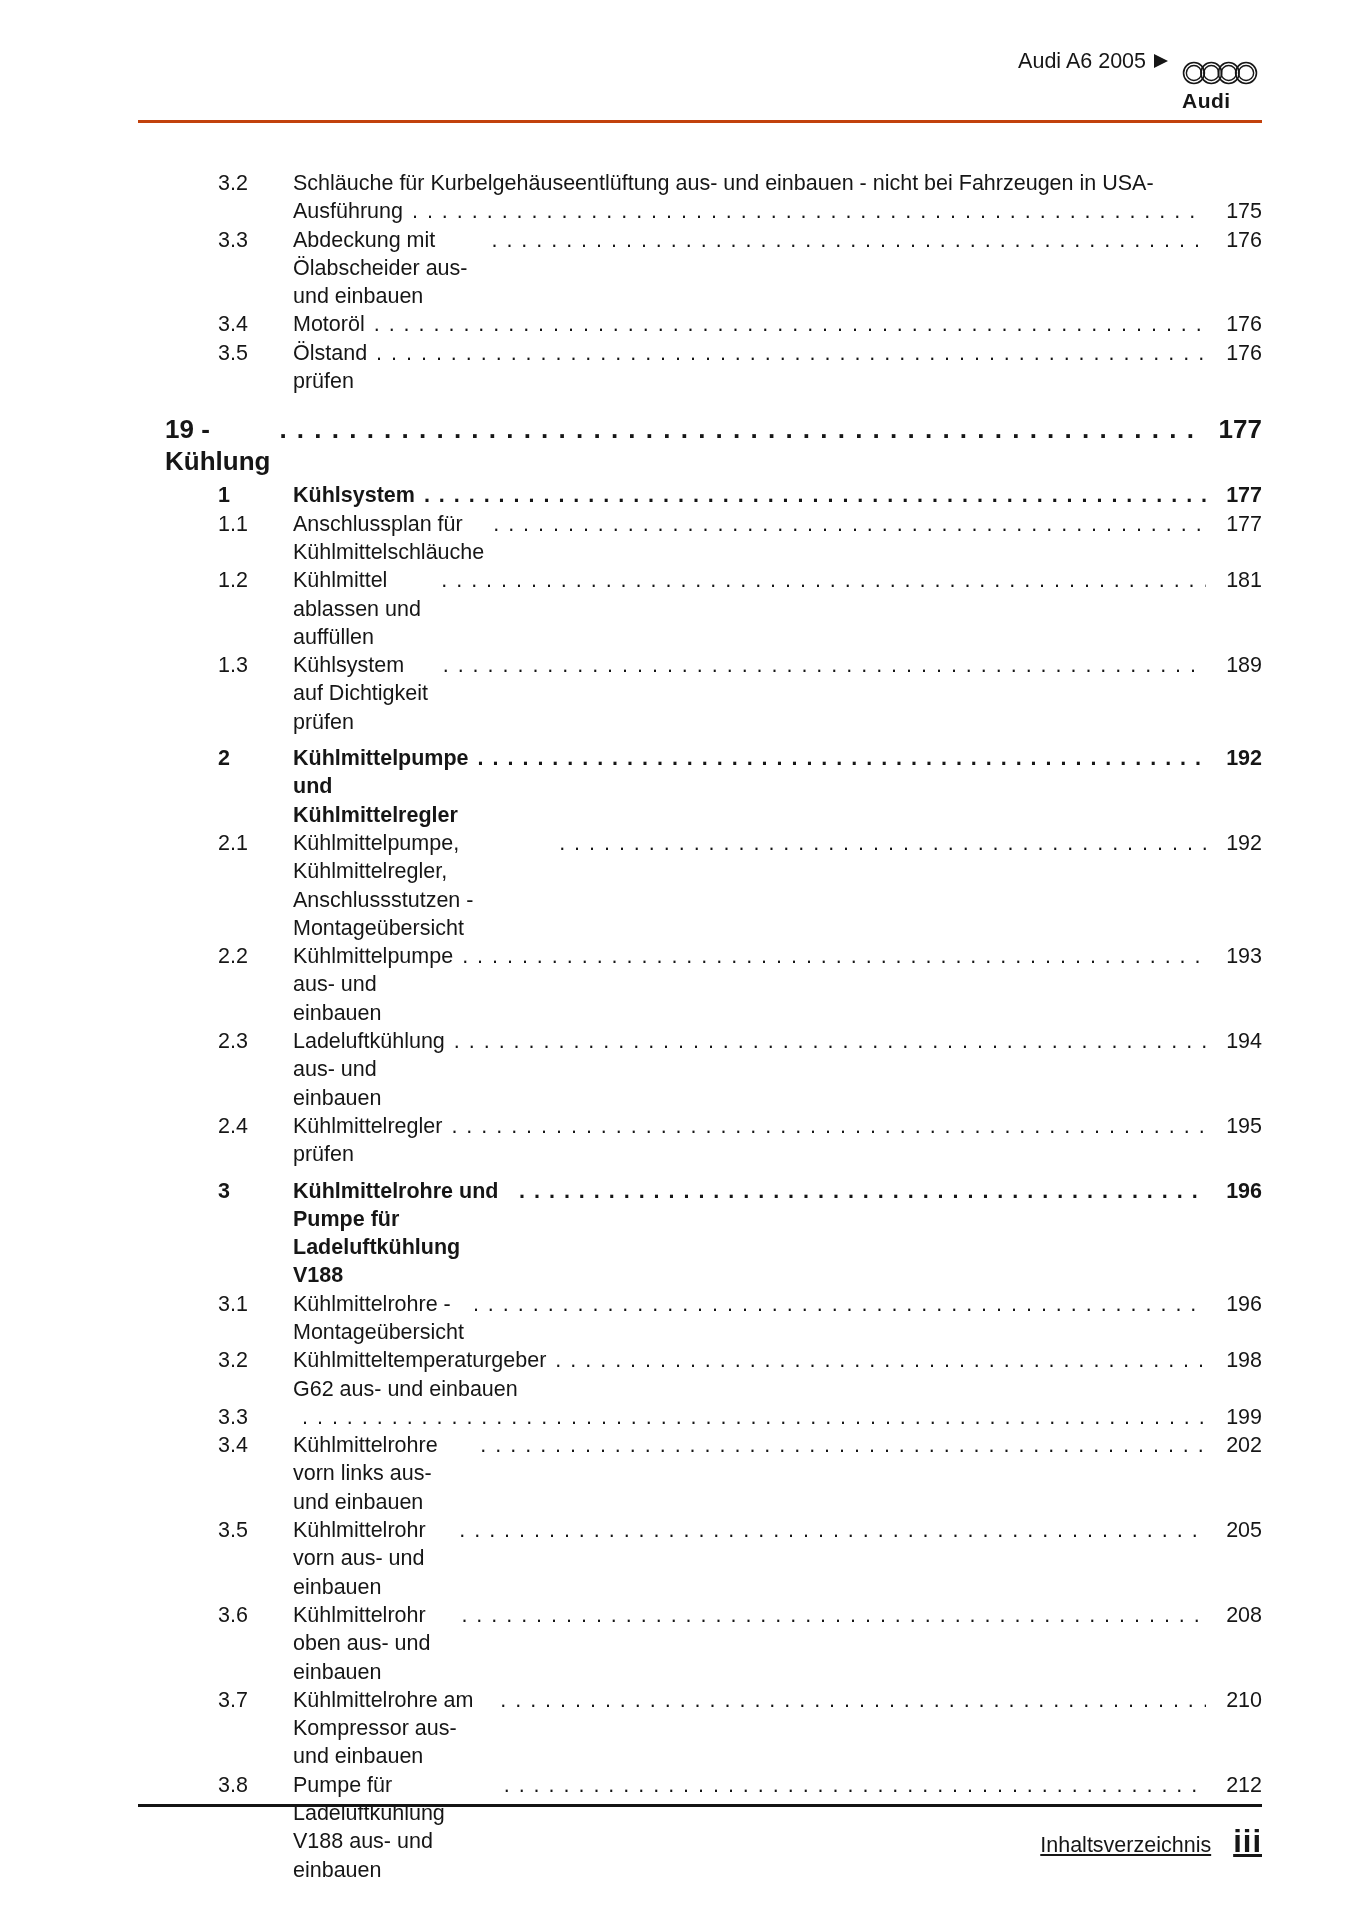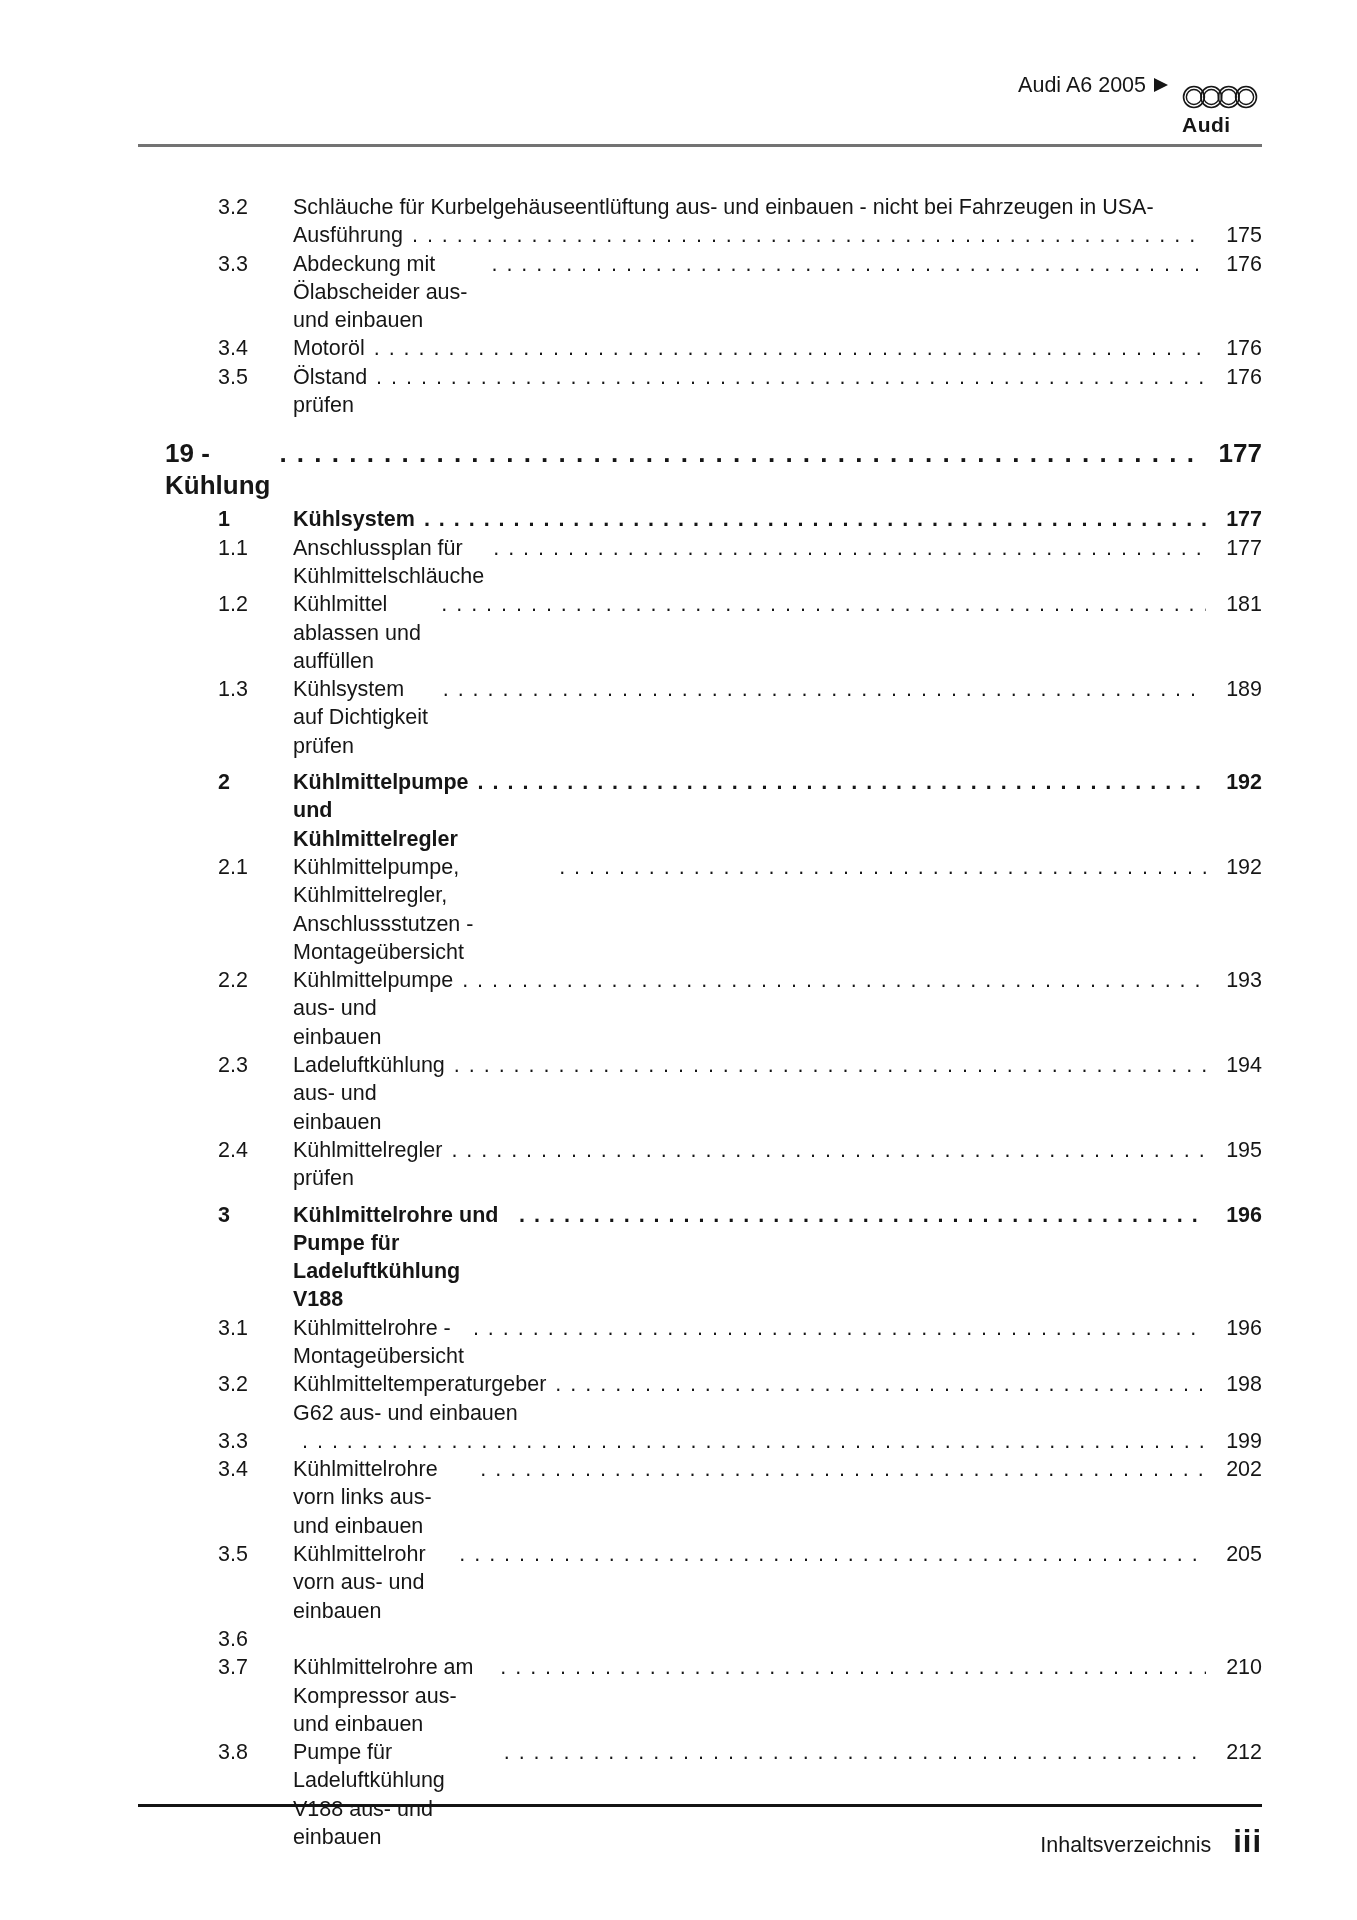--- a/index.html
+++ b/index.html
@@ -7,23 +7,23 @@
     position:relative;
     width:1357px; height:1920px;
     background:#fff;
     color:#161616;
     font-family:"Liberation Sans", sans-serif;
     overflow:hidden;
   }
   
   .header {
     display:flex; align-items:flex-start;
-    margin:8px 95px 0 138px;
-    padding-top:64px; padding-bottom:7px;
-    border-bottom:3px solid #737373;
+    margin:0 95px 0 138px;
+    padding-top:48px; padding-bottom:7px;
+    border-bottom:3px solid #c2410c;
   }
   .header-text {
     flex:1; text-align:right; padding-right:14px;
     font-size:21.5px; line-height:26px;
   }
   .model-line { margin-bottom:5px; white-space:nowrap; }
   .fw-arrow {
     display:inline-block; vertical-align:middle;
     width:0; height:0; margin-left:8px; margin-top:-3px;
     border-left:14px solid #161616;
@@ -56,21 +56,21 @@
     content:". . . . . . . . . . . . . . . . . . . . . . . . . . . . . . . . . . . . . . . . . . . . . . . . . . . . . . . . . . . . . . . . . . . . . . . . . . . . . . . . . . . . . . . . . . . . . . . . . . . . . . . . . . . . . . . . . . . .";
     white-space:nowrap; letter-spacing:1.5px;
   }
   .pagenum { flex:0 0 auto; min-width:46px; text-align:right; padding-left:10px; white-space:nowrap; }
   .chapter-row .pagenum { min-width:52px; }
   
   .footer {
     position:absolute; left:138px; right:95px; top:1804px;
     border-top:3px solid #141414;
     padding-top:9px;
-    display:flex; justify-content:flex-end; align-items:baseline;
+    display:flex; justify-content:flex-end; align-items:baseline;text-decoration:underline;
   }
   .footer-label { font-size:21.5px; }
   .footer-page { font-size:31px; font-weight:bold; margin-left:22px; letter-spacing:1px;margin-top:8px; }
 </style>
 </head>
 <body>
 
 <div class="page">
 
   <div class="header">
@@ -251,20 +251,25 @@
       <div class="toc-entry">
         <span class="num">3.5</span>
         <div class="body single">
           <span class="title">Kühlmittelrohr vorn aus- und einbauen</span>
           <span class="leader"></span>
           <span class="pagenum">205</span>
         </div>
       </div>
       <div class="toc-entry">
         <span class="num">3.6</span>
+        <div class="body single">
+          <span class="title">Kühlmittelrohr oben aus- und einbauen</span>
+          <span class="leader"></span>
+          <span class="pagenum">208</span>
+        </div>
       </div>
       <div class="toc-entry">
         <span class="num">3.7</span>
         <div class="body single">
           <span class="title">Kühlmittelrohre am Kompressor aus- und einbauen</span>
           <span class="leader"></span>
           <span class="pagenum">210</span>
         </div>
       </div>
       <div class="toc-entry">

